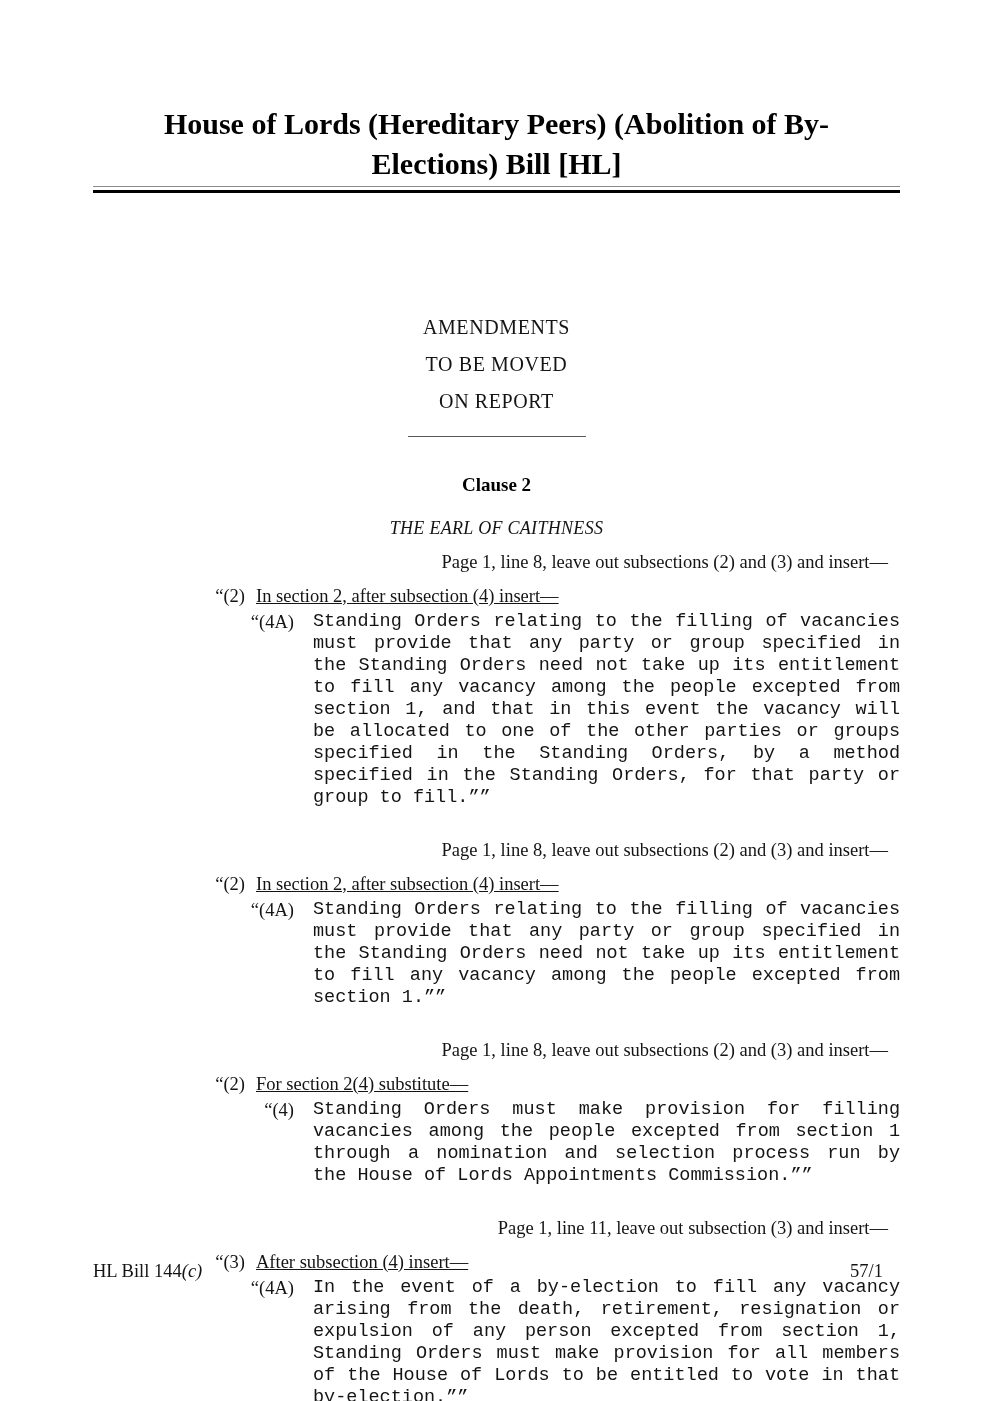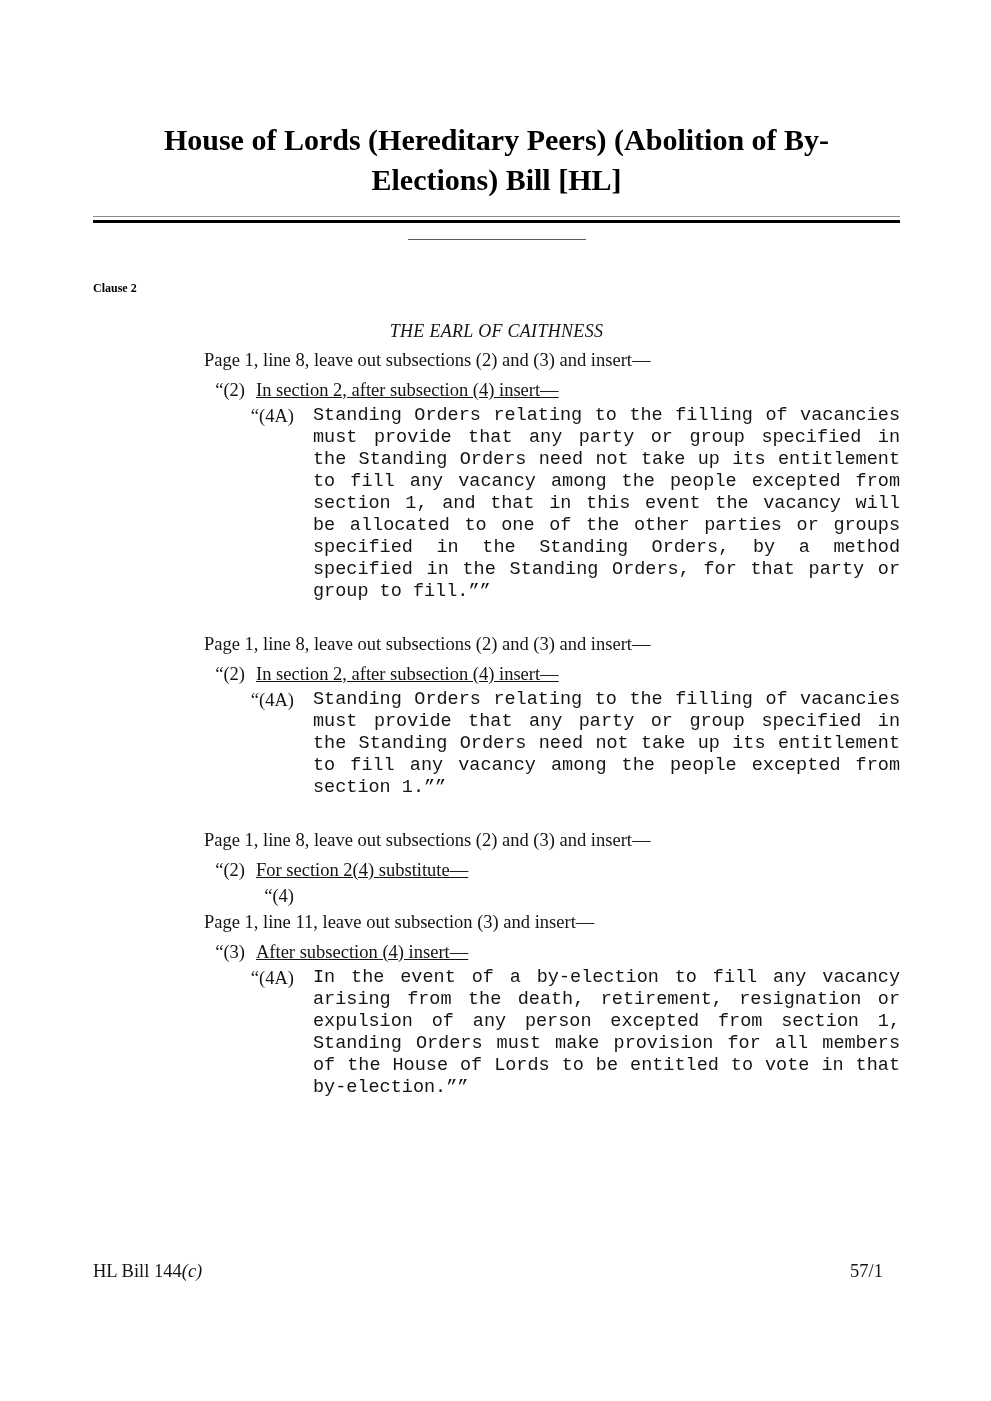--- a/index.html
+++ b/index.html
@@ -13,21 +13,21 @@
     font-family: "Liberation Serif", "DejaVu Serif", serif;
     color: #141414;
     overflow: hidden;
   }
   .doc-title {
     text-align: center;
     font-size: 30px;
     line-height: 40px;
     font-weight: bold;
     color: #000000;
-    margin: 16px;
+    margin: 0;
   }
   .title-rule {
     margin-top: 2px;
     height: 0;
     border-top: 1.5px solid #8a8a8a;
     border-bottom: 3px solid #000000;
     padding-top: 2.5px;
   }
   .amendments-heading {
     margin-top: 116px;
@@ -37,41 +37,42 @@
     letter-spacing: 0.6px;
   }
   .section-divider {
     width: 178px;
     margin: 16px auto 0;
     border: 0;
     border-top: 1.5px solid #5a5a5a;
   }
   .clause-heading {
     margin-top: 37px;
-    font-size: 12px;
+    text-align: center;
+    font-size: 19px;
     line-height: 22px;
     font-weight: bold;
     color: #000000;
   }
   .sponsor {
     margin-top: 21px;
     text-align: center;
     font-size: 18px;
     line-height: 22px;
     letter-spacing: 0.3px;
     font-style: italic;
   }
   .amendments {
     margin-left: 106px; 
     font-size: 18.5px;
     line-height: 22px;
   }
   .amendment { margin-top: 30px; }
   .amendment.first { margin-top: 7px; }
-  .instruction { margin: 5px; }
+  .instruction { margin: 12px; text-align: right; }
   .item { position: relative; margin-top: 8px; }
   .item .label {
     position: absolute;
     top: 0;
     width: 46px;
     text-align: right;
     white-space: nowrap;
   }
   .item.l1 .label { left: 0; }
   .item.l1 .body { margin-left: 57px; text-decoration: underline; }
@@ -93,20 +94,25 @@
 </head>
 <body>
 
 <div class="page">
 
   <h1 class="doc-title"><span>House of Lords (Hereditary Peers) (Abolition of By-</span><br>
     <span>Elections) Bill [HL]</span></h1>
 
   <div class="title-rule"></div>
 
+  <div class="amendments-heading">
+    <div>AMENDMENTS</div>
+    <div>TO BE MOVED</div>
+    <div>ON REPORT</div>
+  </div>
 
   <hr class="section-divider">
 
   <div class="clause-heading">Clause 2</div>
 
   <div class="sponsor">THE EARL OF CAITHNESS</div>
 
   <div class="amendments">
 
     <div class="amendment first">
@@ -134,20 +140,21 @@
     </div>
 
     <div class="amendment">
       <p class="instruction">Page 1, line 8, leave out subsections (2) and (3) and insert—</p>
       <div class="item l1">
         <span class="label">“(2)</span>
         <div class="body">For section 2(4) substitute—</div>
       </div>
       <div class="item l2">
         <span class="label">“(4)</span>
+        <div class="body">Standing Orders must make provision for filling vacancies among the people excepted from section 1 through a nomination and selection process run by the House of Lords Appointments Commission.””</div>
       </div>
     </div>
 
     <div class="amendment">
       <p class="instruction">Page 1, line 11, leave out subsection (3) and insert—</p>
       <div class="item l1">
         <span class="label">“(3)</span>
         <div class="body">After subsection (4) insert—</div>
       </div>
       <div class="item l2">

